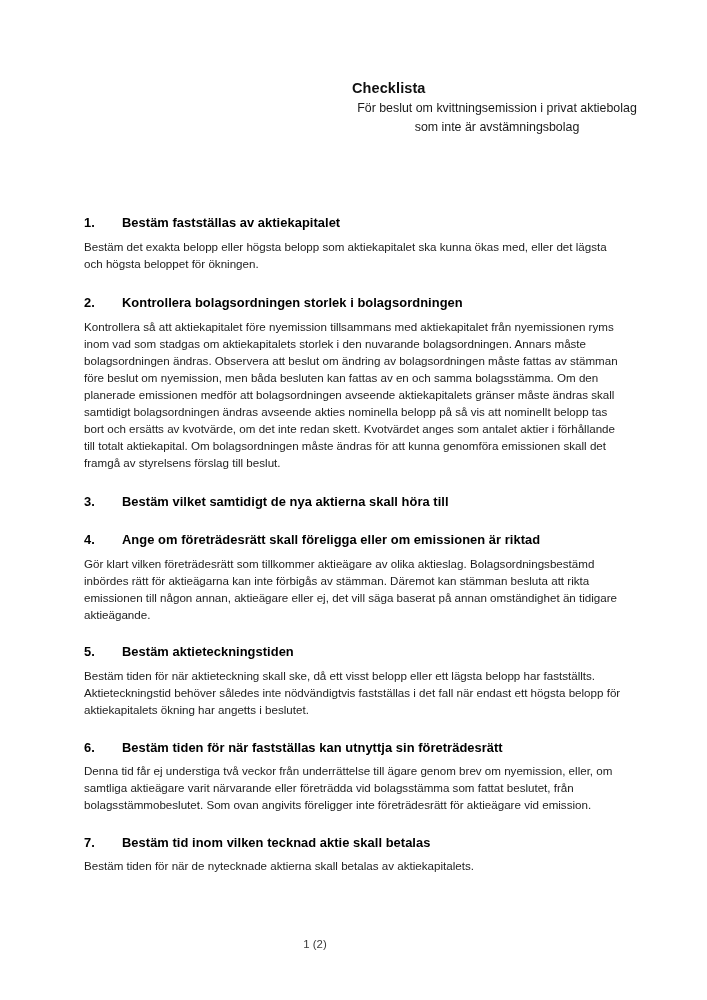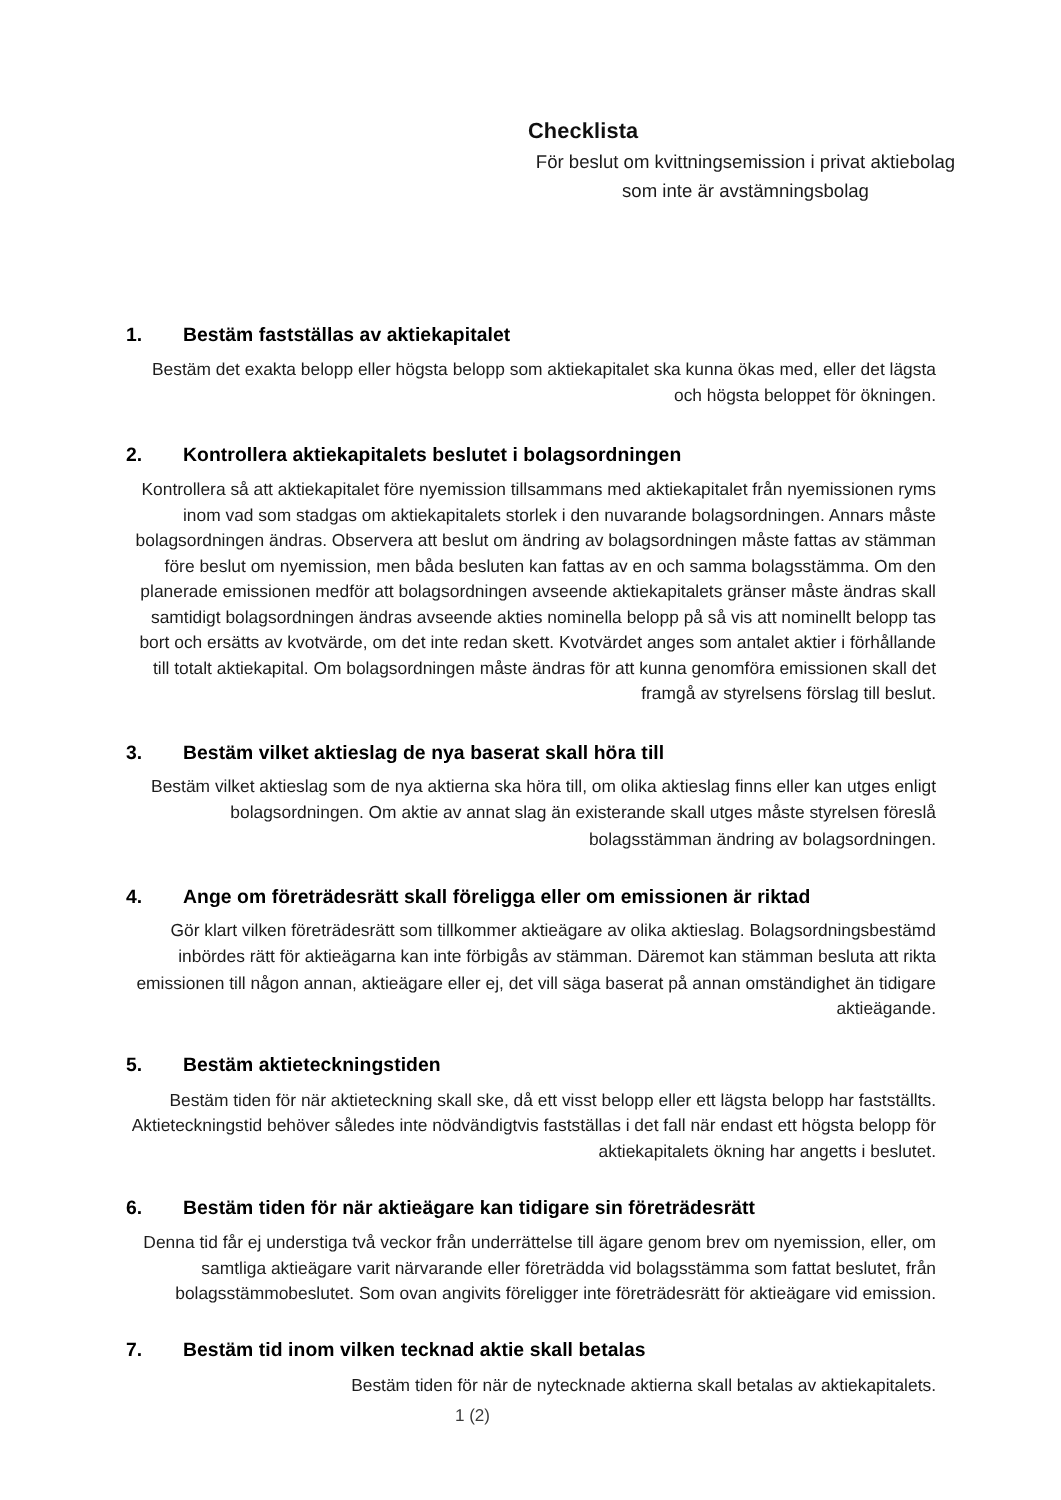--- a/index.html
+++ b/index.html
@@ -72,21 +72,21 @@
   }
   .section-title {
     flex: 1 1 auto;
   }
 
   .section-body {
     font-size: 11.6px;
     line-height: 1.475;
     margin: 0;
     color: #1c1c1c;
-    text-align: right;
+    text-align: left;
   }
 
   
   .s1 { margin-bottom: 23px; }
   .s2 { margin-bottom: 22px; }
   .s3 { margin-bottom: 22px; }
   .s4 { margin-bottom: 21px; }
   .s5 { margin-bottom: 21px; }
   .s6 { margin-bottom: 21px; }
 
@@ -117,31 +117,30 @@
       <div class="section-heading">
         <span class="section-number">1.</span>
         <span class="section-title">Bestäm fastställas av aktiekapitalet</span>
       </div>
       <p class="section-body">Bestäm det exakta belopp eller högsta belopp som aktiekapitalet ska kunna ökas med, eller det lägsta och högsta beloppet för ökningen.</p>
     </div>
 
     <div class="section s2">
       <div class="section-heading">
         <span class="section-number">2.</span>
-        <span class="section-title">Kontrollera aktiekapitalets beslutet i bolagsordningen</span>
+        <span class="section-title">Kontrollera bolagsordningen storlek i bolagsordningen</span>
       </div>
       <p class="section-body">Kontrollera så att aktiekapitalet före nyemission tillsammans med aktiekapitalet från nyemissionen ryms inom vad som stadgas om aktiekapitalets storlek i den nuvarande bolagsordningen. Annars måste bolagsordningen ändras. Observera att beslut om ändring av bolagsordningen måste fattas av stämman före beslut om nyemission, men båda besluten kan fattas av en och samma bolagsstämma. Om den planerade emissionen medför att bolagsordningen avseende aktiekapitalets gränser måste ändras skall samtidigt bolagsordningen ändras avseende akties nominella belopp på så vis att nominellt belopp tas bort och ersätts av kvotvärde, om det inte redan skett. Kvotvärdet anges som antalet aktier i förhållande till totalt aktiekapital. Om bolagsordningen måste ändras för att kunna genomföra emissionen skall det framgå av styrelsens förslag till beslut.</p>
     </div>
 
     <div class="section s3">
       <div class="section-heading">
         <span class="section-number">3.</span>
-        <span class="section-title">Bestäm vilket aktieslag de nya baserat skall höra till</span>
+        <span class="section-title">Bestäm vilket samtidigt de nya aktierna skall höra till</span>
       </div>
-      <p class="section-body">Bestäm vilket aktieslag som de nya aktierna ska höra till, om olika aktieslag finns eller kan utges enligt bolagsordningen. Om aktie av annat slag än existerande skall utges måste styrelsen föreslå bolagsstämman ändring av bolagsordningen.</p>
     </div>
 
     <div class="section s4">
       <div class="section-heading">
         <span class="section-number">4.</span>
         <span class="section-title">Ange om företrädesrätt skall föreligga eller om emissionen är riktad</span>
       </div>
       <p class="section-body">Gör klart vilken företrädesrätt som tillkommer aktieägare av olika aktieslag. Bolagsordningsbestämd inbördes rätt för aktieägarna kan inte förbigås av stämman. Däremot kan stämman besluta att rikta emissionen till någon annan, aktieägare eller ej, det vill säga baserat på annan omständighet än tidigare aktieägande.</p>
     </div>
 
@@ -149,21 +148,21 @@
       <div class="section-heading">
         <span class="section-number">5.</span>
         <span class="section-title">Bestäm aktieteckningstiden</span>
       </div>
       <p class="section-body">Bestäm tiden för när aktieteckning skall ske, då ett visst belopp eller ett lägsta belopp har fastställts. Aktieteckningstid behöver således inte nödvändigtvis fastställas i det fall när endast ett högsta belopp för aktiekapitalets ökning har angetts i beslutet.</p>
     </div>
 
     <div class="section s6">
       <div class="section-heading">
         <span class="section-number">6.</span>
-        <span class="section-title">Bestäm tiden för när aktieägare kan tidigare sin företrädesrätt</span>
+        <span class="section-title">Bestäm tiden för när fastställas kan utnyttja sin företrädesrätt</span>
       </div>
       <p class="section-body">Denna tid får ej understiga två veckor från underrättelse till ägare genom brev om nyemission, eller, om samtliga aktieägare varit närvarande eller företrädda vid bolagsstämma som fattat beslutet, från bolagsstämmobeslutet. Som ovan angivits föreligger inte företrädesrätt för aktieägare vid emission.</p>
     </div>
 
     <div class="section s7">
       <div class="section-heading">
         <span class="section-number">7.</span>
         <span class="section-title">Bestäm tid inom vilken tecknad aktie skall betalas</span>
       </div>
       <p class="section-body">Bestäm tiden för när de nytecknade aktierna skall betalas av aktiekapitalets.</p>

